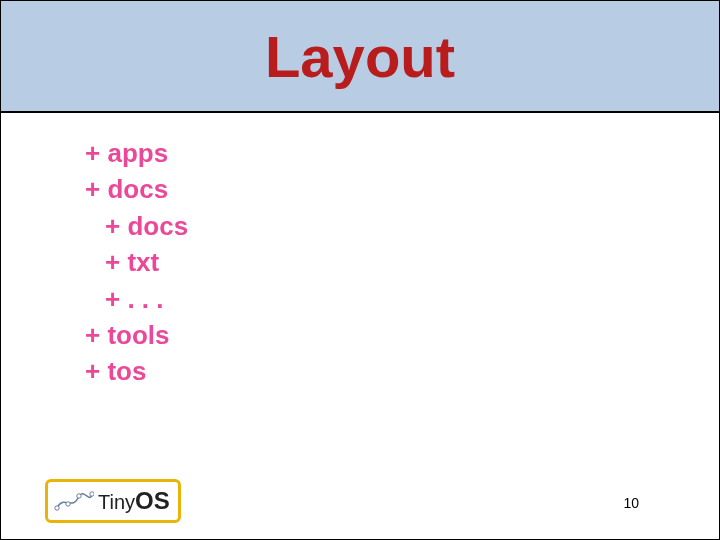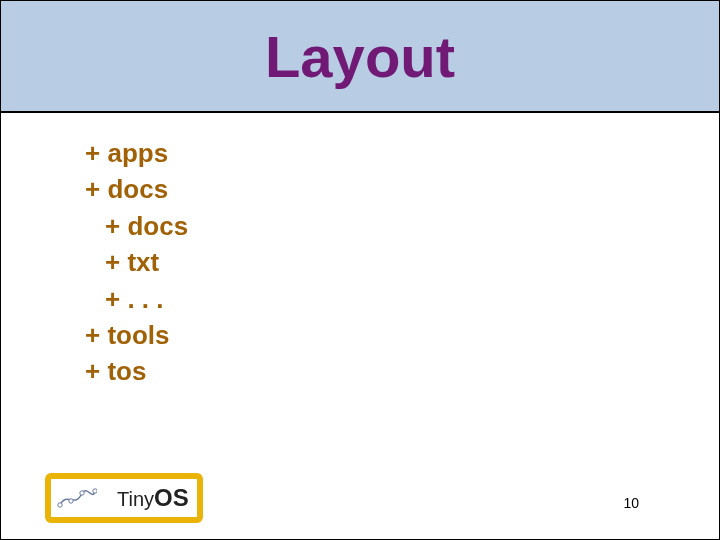--- a/index.html
+++ b/index.html
@@ -23,27 +23,27 @@
     border-bottom: 2px solid #000;
     height: 112px;
     display: flex;
     align-items: center;
     justify-content: center;
     box-sizing: border-box;
   }
   .title-text {
     font-size: 58px;
     font-weight: bold;
-    color: #701a75;
+    color: #b91c1c;
   }
   .content {
     padding: 22px 16px 0 84px;
     font-size: 26px;
     font-weight: bold;
-    color: #a16207;
+    color: #ec4899;
     line-height: 1.4;
   }
   .row {
     white-space: pre;
     font-family: Arial, Helvetica, sans-serif;
   }
   .indent-1 {
     padding-left: 20px;
   }
   .footer {
@@ -52,22 +52,22 @@
     left: 0;
     right: 0;
     height: 70px;
   }
   .logo {
     position: absolute;
     left: 44px;
     bottom: 16px;
     display: flex;
     align-items: center;
-    gap: 20px;
-    border: 6px solid #eab308;
+    gap: 4px;
+    border: 3px solid #eab308;
     border-radius: 6px;
     padding: 4px 8px 4px 6px;
     background: #fff;
   }
   .logo-text {
     font-family: Arial, Helvetica, sans-serif;
     font-weight: normal;
     font-size: 20px;
     color: #222;
     display: flex;

